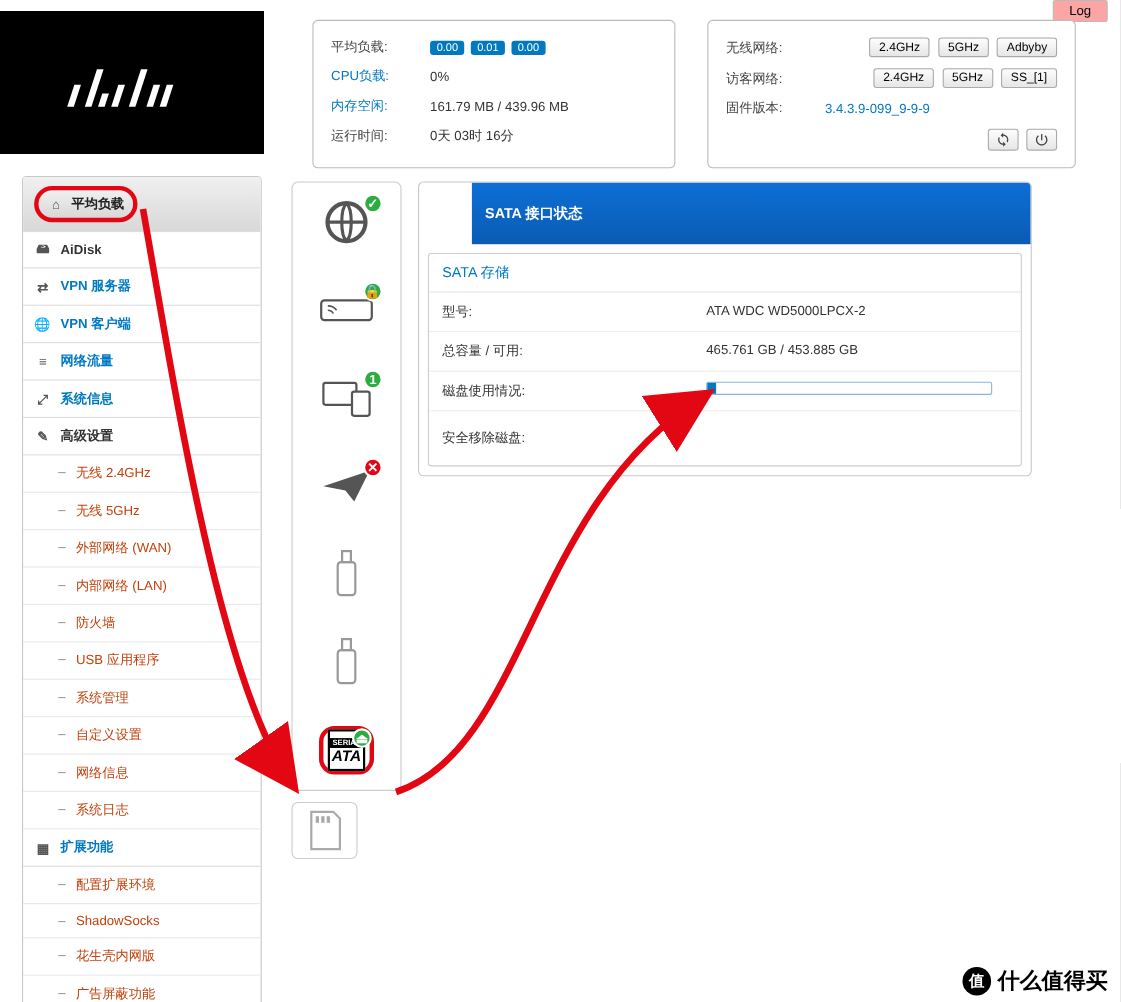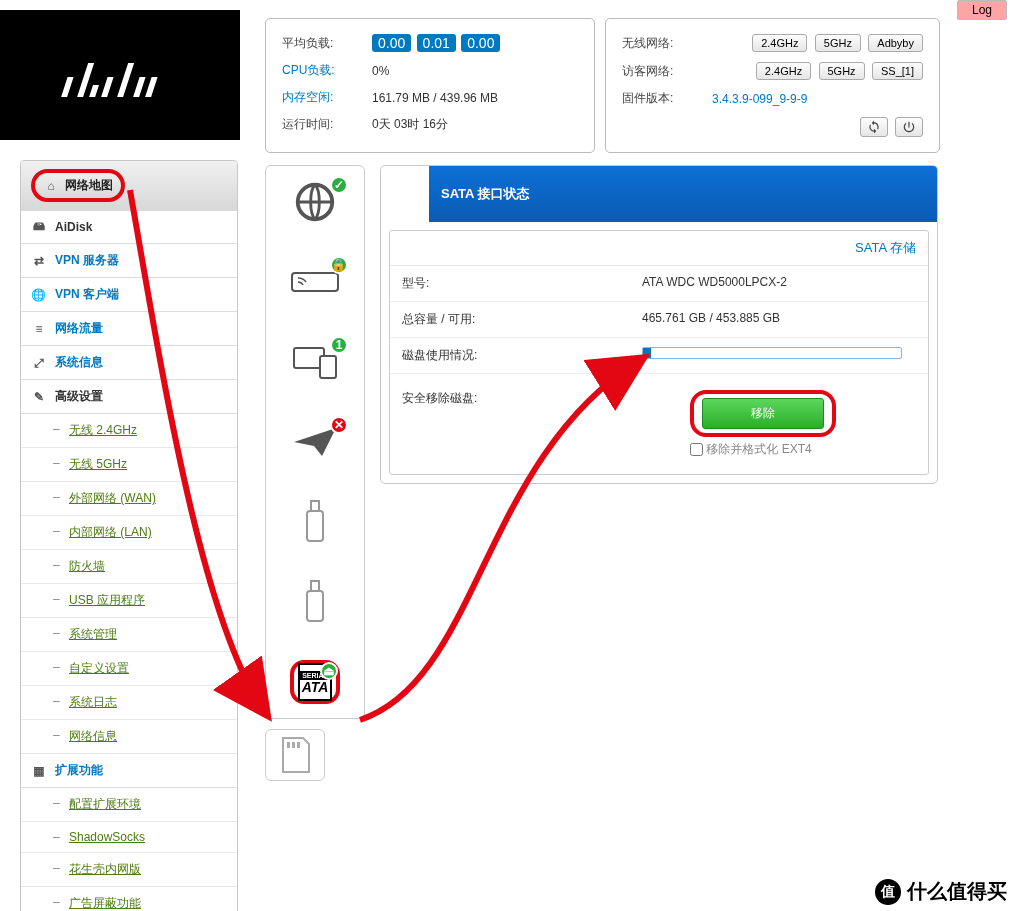--- a/index.html
+++ b/index.html
@@ -6,59 +6,59 @@
 body { font-family: Arial, "Microsoft YaHei", sans-serif; font-size: 12px; background: #000; width: 1019px; height: 911px; position: relative; }
 .page { background: #fff; width: 1019px; height: 911px; position: relative; }
 .log-btn { position: absolute; top: 0; right: 12px; background: #fca5a5; border: 1px solid #bbb; padding: 2px 14px; font-size: 12px; cursor: pointer; border-radius: 2px; }
 
 
 .banner { position: absolute; left: 20; top: 10px; width: 240px; height: 130px; background: #000; display: flex; align-items: center; justify-content: center; }
 .banner svg { width: 120px; height: 60px; }
 
 
 .status-row { position: absolute; top: 18px; left: 265px; display: flex; gap: 10px; }
-.card { border: 1px solid #bbb; border-radius: 5px; padding: 10px 14px; background: #fff; }
+.card { border: 1px solid #bbb; border-radius: 5px; padding: 10px 14px; background: #fff; margin-left: 19px; }
 .card1 { width: 330px; }
 .card2 { width: 335px; }
 .card table { width: 100%; border-collapse: collapse; }
 .card td { padding: 5px 2px; font-size: 12px; color: #333; }
 .card td.label { color: #0079C1; width: 90px; }
 .card td.label.dark { color: #444; }
-.badge { display: inline-block; background: #0079C1; color: #fff; font-size: 14px; padding: 1px 6px; border-radius: 3px; margin-right: 2px; }
+.badge { display: inline-block; background: #0079C1; color: #fff; font-size: 10px; padding: 1px 6px; border-radius: 3px; margin-right: 2px; }
 .mini-btn { background: linear-gradient(#fdfdfd,#e6e6e6); border: 1px solid #aaa; border-radius: 3px; padding: 2px 8px; font-size: 11px; cursor: pointer; margin-left: 4px; }
 .mini-icon { background: linear-gradient(#fdfdfd,#e6e6e6); border: 1px solid #aaa; border-radius: 3px; width: 28px; height: 20px; display: inline-flex; align-items:center; justify-content:center; cursor:pointer; margin-left:4px; font-size:14px; }
 .fw-link { color: #0079C1; text-decoration: none; }
 
 
 .sidebar { position: absolute; left: 20px; top: 160px; width: 218px; border: 1px solid #c8c8c8; border-radius: 4px; overflow: hidden; }
 .menu-item { padding: 8px 10px; border-bottom: 1px solid #ddd; font-size: 12px; cursor: pointer; display: flex; align-items: center; gap: 8px; }
 .menu-item.bold { font-weight: bold; color: #333; }
 .menu-item.blue { color: #0079C1; font-weight: bold; }
 .menu-item.top { background: linear-gradient(#f0f0f0,#d8d8d8); color:#222; font-weight:bold; }
-.menu-sub { padding: 8px 10px 8px 48px; border-bottom: 1px solid #e8e8e8; font-size: 12px; color: #4d7c0f; cursor: pointer; position: relative; text-decoration: underline; }
+.menu-sub { padding: 8px 10px 8px 48px; border-bottom: 1px solid #e8e8e8; font-size: 12px; color: #c2410c; cursor: pointer; position: relative; }
 .menu-sub::before { content: "–"; position: absolute; left: 32px; color: #888; }
 .menu-item .ico { width: 16px; height: 16px; display: inline-flex; align-items:center; justify-content:center; color:#555; }
 .highlight-top { border: 4px solid #E30613; border-radius: 18px; padding: 4px 8px; display: inline-flex; align-items:center; gap:6px; background: linear-gradient(#f0f0f0,#d8d8d8); }
 
 
 .icon-col { position: absolute; left: 265px; top: 165px; display:flex; flex-direction:column; gap:0; }
 .icon-card { border: 1px solid #ccc; border-radius: 6px; padding: 14px 12px; width: 100px; background:#fff; display:flex; flex-direction:column; align-items:center; gap:36px; }
 .dev-icon { position: relative; width: 50px; height: 44px; display:flex; align-items:center; justify-content:center; }
 .status-dot { position:absolute; top:-4px; right:-8px; width:18px; height:18px; border-radius:50%; display:flex; align-items:center; justify-content:center; font-size:12px; color:#fff; font-weight:bold; }
 .dot-green { background:#2BAE3F; border:2px solid #fff; }
 .dot-red { background:#E30613; border:2px solid #fff; }
 .sata-box { border: 2px solid #000; background:#fff; width:50px; height:38px; font-size:8px; font-weight:bold; display:flex; flex-direction:column; align-items:center; justify-content:center; line-height:1; }
 .sata-highlight { border: 4px solid #E30613; border-radius: 14px; padding: 6px; background:#fff; }
 .sd-icon { border: 1px solid #ccc; border-radius: 6px; width: 60px; height: 52px; margin-top: 10px; display:flex; align-items:center; justify-content:center; background:#fff; }
 
 
 .main { position: absolute; left: 380px; top: 165px; width: 558px; border: 1px solid #c8c8c8; border-radius: 5px; overflow:hidden; background:#fff; }
 .main-hd { background: linear-gradient(#0D6FD6,#0A5BB3); color:#fff; font-weight:bold; padding: 19px 12px; font-size: 13px; margin-left: 48px; }
 .main .section { border: 1px solid #ccc; margin: 8px; border-radius: 3px; }
-.sec-hd { color:#0079C1; padding: 8px 12px; border-bottom:1px solid #e5e5e5; font-size: 13px; text-align: right; }
+.sec-hd { color:#0079C1; padding: 8px 12px; border-bottom:1px solid #e5e5e5; font-size: 13px; }
 .sec-row { display:flex; padding: 9px 12px; border-bottom: 1px solid #eee; font-size:12px; }
 .sec-row:last-child { border-bottom:none;gap:48px; }
 .sec-label { width: 240px; color:#333; font-weight:normal; }
 .sec-val { flex:1; color:#333; }
 .usage-bar { width: 260px; height: 12px; border:1px solid #88b4e0; background:#fff; border-radius:2px; }
 .usage-bar .fill { height:100%; background:#0079C1; width: 3%; }
 .remove-wrap { border: 4px solid #E30613; border-radius: 16px; padding: 4px 8px; display:inline-block; }
 .remove-btn { background: linear-gradient(#5BD75B,#2AAE2A); border:1px solid #1d8a1d; color:#fff; padding: 6px 48px; border-radius:3px; font-size:12px; cursor:pointer; }
 .format-chk { margin-top: 4px; color:#888; font-size:12px; }
 .format-chk input { vertical-align:middle; }
@@ -159,21 +159,21 @@
         </tr>
       </tbody>
         </table>
     </div>
   </div>
 
   <div class="sidebar">
     <div class="menu-item top">
       <span class="highlight-top">
         <span class="ico">⌂</span>
-        <span>网络地图</span>
+        <span>平均负载</span>
       </span>
     </div>
     <div class="menu-item bold">
       <span class="ico">🖴</span>
       <span>AiDisk</span>
     </div>
     <div class="menu-item blue">
       <span class="ico">⇄</span>
       <span>VPN 服务器</span>
     </div>
@@ -194,22 +194,22 @@
       <span>高级设置</span>
     </div>
     <div class="menu-sub">无线 2.4GHz</div>
     <div class="menu-sub">无线 5GHz</div>
     <div class="menu-sub">外部网络 (WAN)</div>
     <div class="menu-sub">内部网络 (LAN)</div>
     <div class="menu-sub">防火墙</div>
     <div class="menu-sub">USB 应用程序</div>
     <div class="menu-sub">系统管理</div>
     <div class="menu-sub">自定义设置</div>
+    <div class="menu-sub">网络信息</div>
     <div class="menu-sub">系统日志</div>
-    <div class="menu-sub">网络信息</div>
     <div class="menu-item blue">
       <span class="ico">▦</span>
       <span>扩展功能</span>
     </div>
     <div class="menu-sub">配置扩展环境</div>
     <div class="menu-sub">ShadowSocks</div>
     <div class="menu-sub">花生壳内网版</div>
     <div class="menu-sub">广告屏蔽功能</div>
 
   </div>
@@ -288,29 +288,20 @@
       <div class="sec-row">
         <div class="sec-label">磁盘使用情况:</div>
         <div class="sec-val">
             <div class="usage-bar">
               <div class="fill"></div>
             </div>
           </div>
       </div>
       <div class="sec-row" style="align-items:flex-start;padding-top:16px;padding-bottom:16px;">
         <div class="sec-label">安全移除磁盘:</div>
-        <div class="sec-val">
-          <div class="remove-wrap">
-            <button class="remove-btn">移除</button>
-          </div>
-          <div class="format-chk">
-            <input type="checkbox" style="">
-            <span>移除并格式化 EXT4</span>
-          </div>
-        </div>
       </div>
     </div>
   </div>
 
   <svg class="arrow-svg">
     <defs>
       <marker id="ah" markerWidth="12" markerHeight="12" refX="8" refY="5" orient="auto">
         <path d="M0 0L10 5L0 10z" fill="#E30613"></path>
       </marker>
     </defs>

